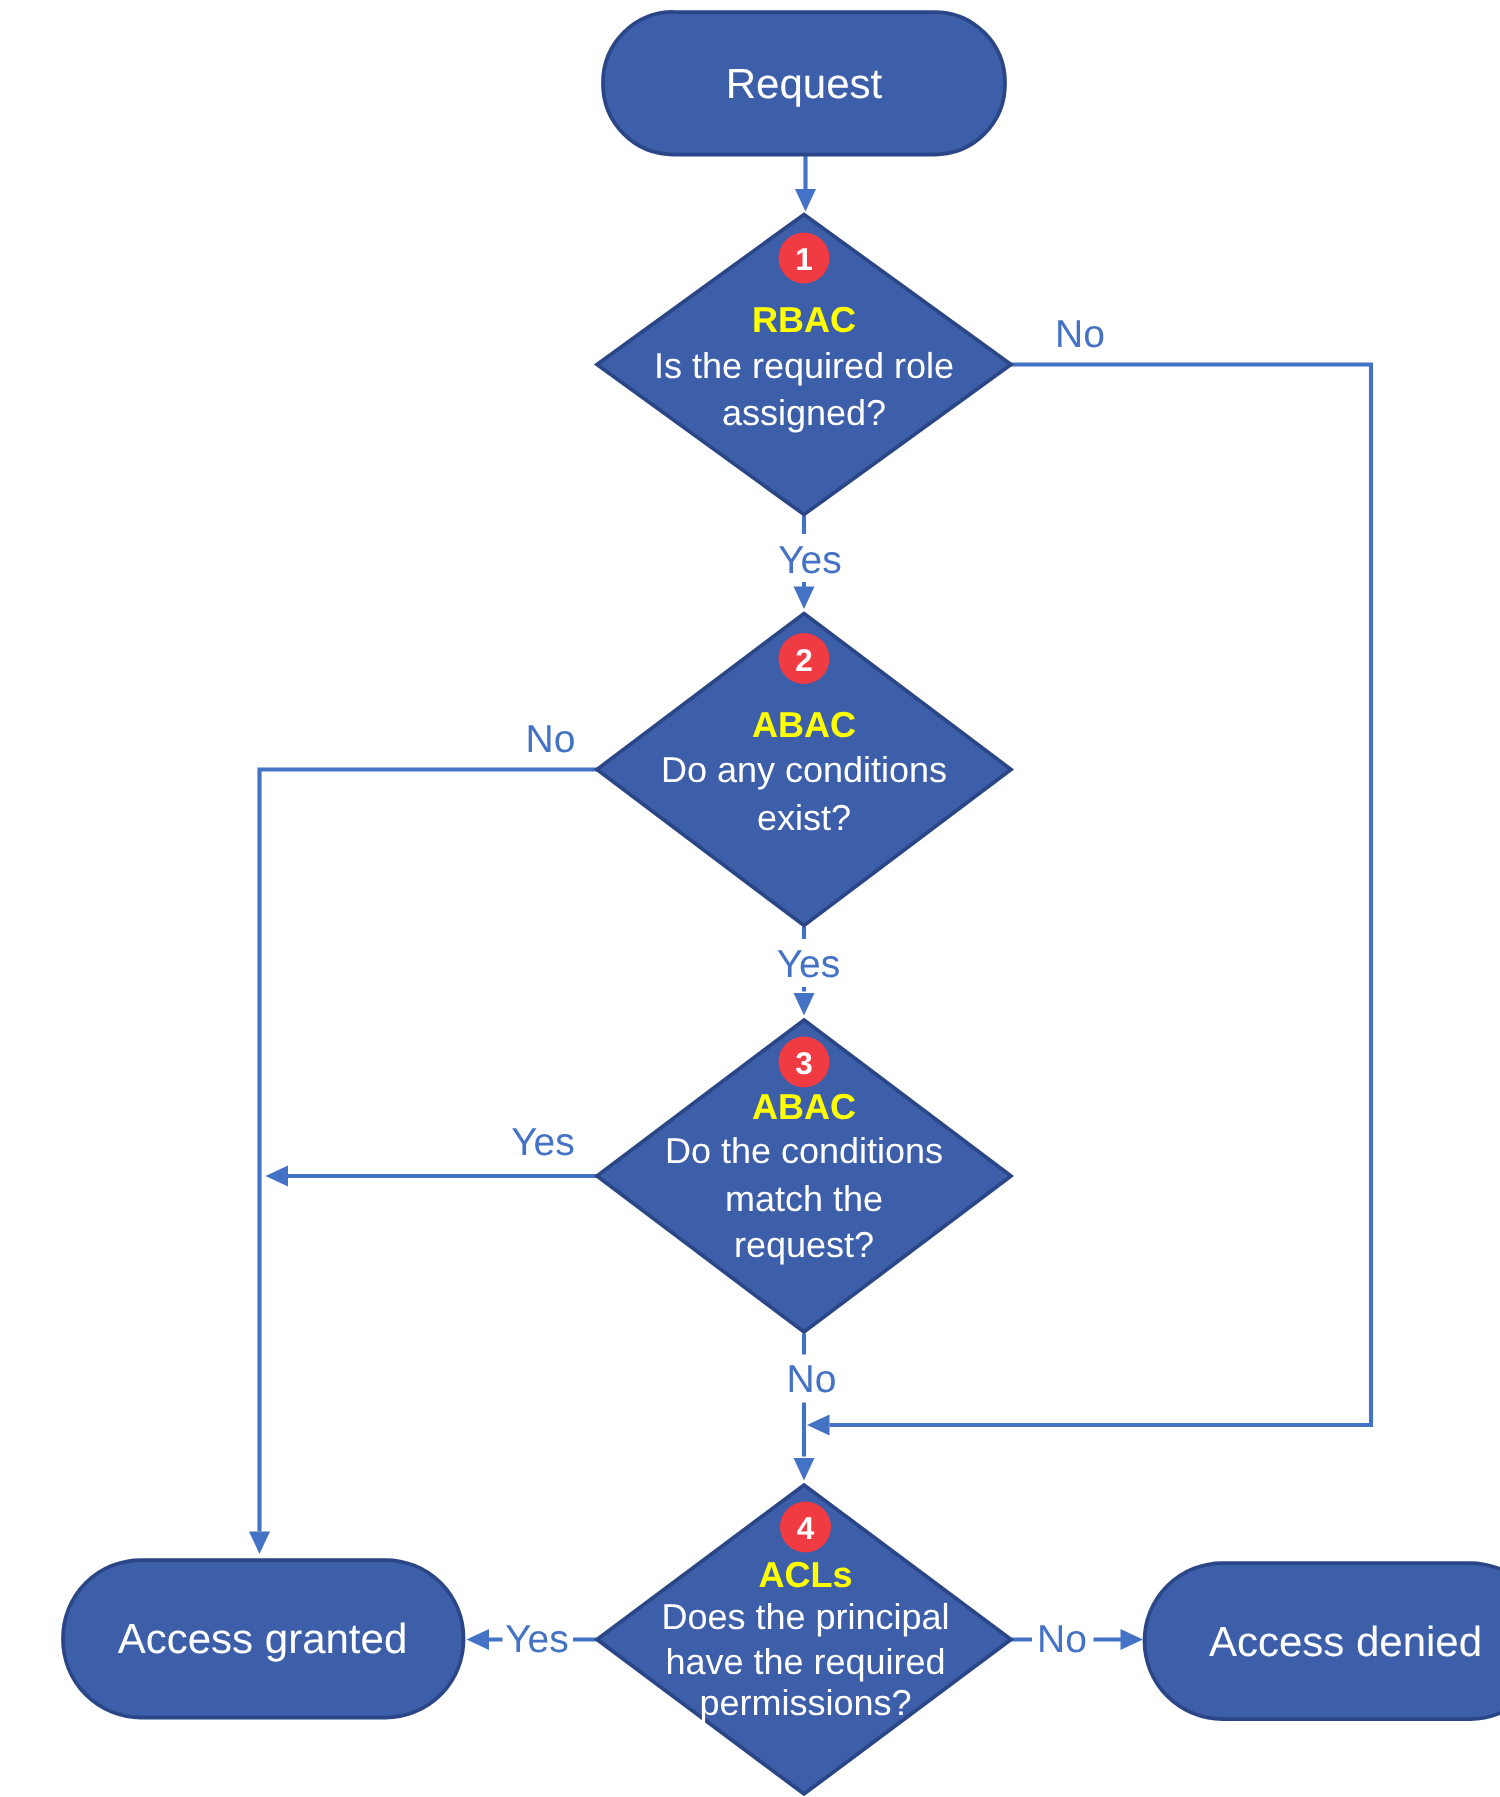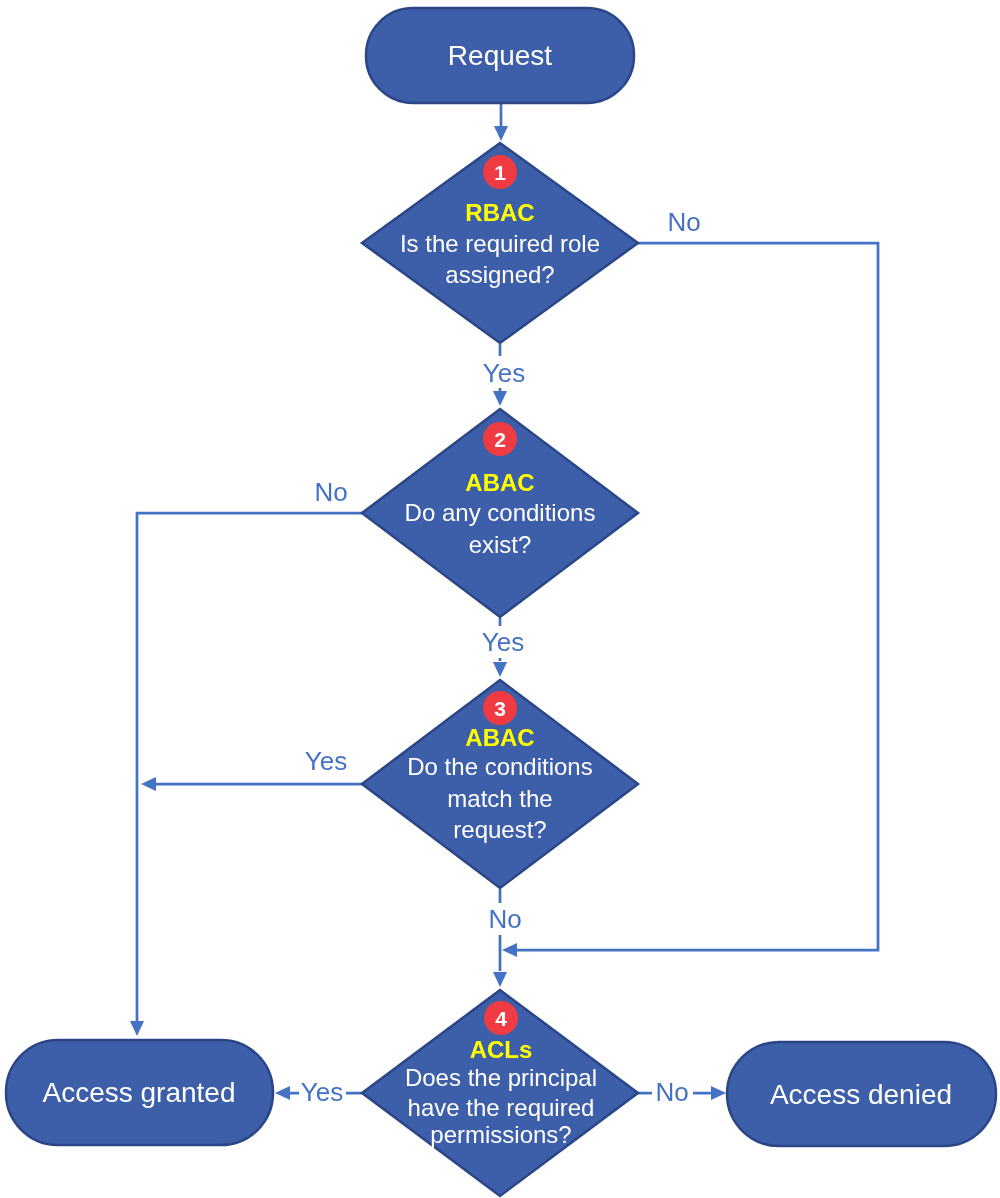--- a/index.html
+++ b/index.html
@@ -1,16 +1,16 @@
 <!DOCTYPE html>
 <html><head>
 <meta charset="utf-8">
 <style>
   html, body { margin: 0; padding: 0; background: #FFFFFF; }
-  .canvas { width: 940px; height: 1198px; background: #FFFFFF; }
+  .canvas { width: 940px; height: 1198px; background: #FFFFFF; padding-left: 36px; }
   svg { display: block; }
   svg text { font-family: "Liberation Sans", sans-serif; }
   .connector { stroke: #4472C4; stroke-width: 2.75; fill: none; }
   .arrowhead { fill: #4472C4; stroke: none; }
   .node-shape { fill: #3D5EA9; stroke: #2B4687; stroke-width: 2.5; }
   .terminator-label { fill: #FFFFFF; font-size: 28px; text-anchor: middle; }
   .decision-line { fill: #FFFFFF; font-size: 24px; text-anchor: middle; }
   .category-label { fill: #FFFF00; font-size: 24px; font-weight: 700; text-anchor: middle; }
   .badge-circle { fill: #EF3B41; stroke: none; }
   .badge-label { fill: #FFFFFF; font-size: 21px; font-weight: 700; text-anchor: middle; }

